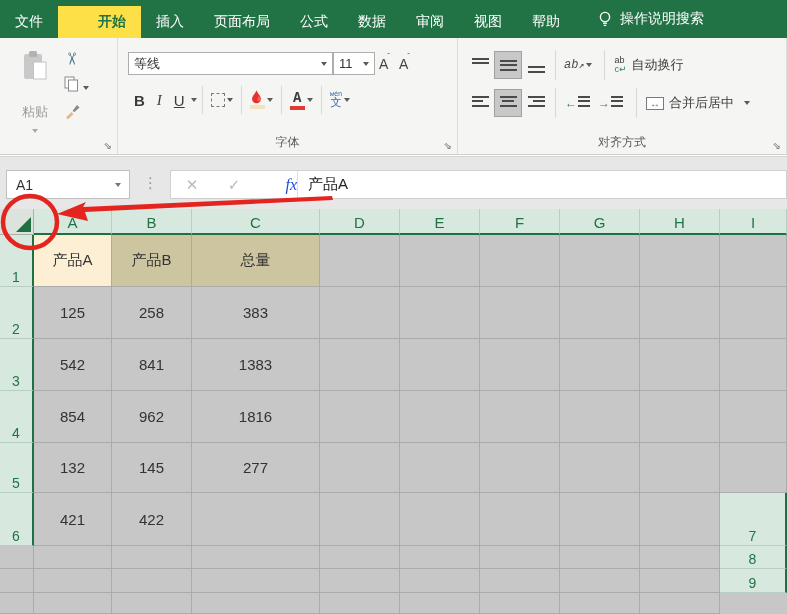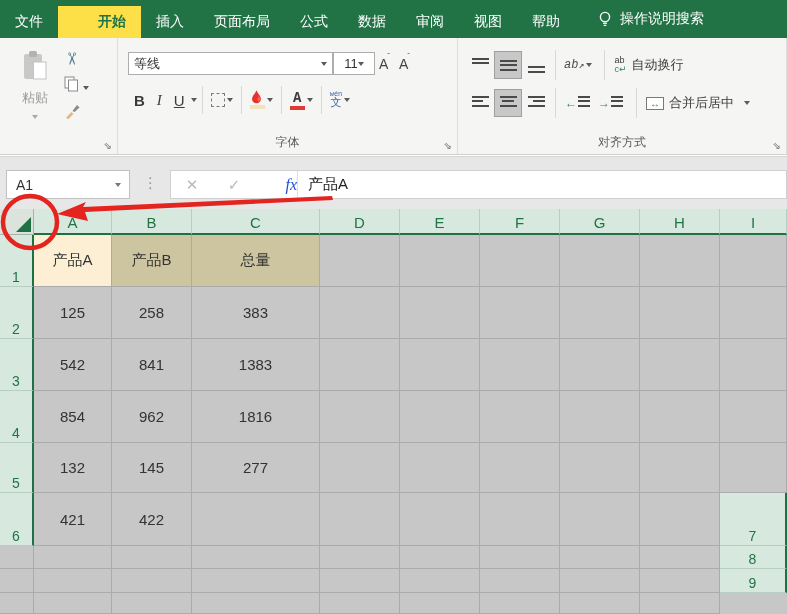--- a/index.html
+++ b/index.html
@@ -17,31 +17,31 @@
   #ribbon { position:absolute; left:0; top:38px; width:787px; height:117px; background:#f5f6f4; border-bottom:1px solid #d2d0ce; display:flex; }
   .rgroup { position:relative; height:100%; border-right:1px solid #dedddc; }
   .grp-label { position:absolute; bottom:3px; left:0; right:0; text-align:center; font-size:12px; color:#5a5a5a; }
   .launcher { position:absolute; bottom:3px; right:5px; font-size:10px; color:#6a6a6a; cursor:pointer; }
   .caret { display:inline-block; width:0; height:0; border-left:3.5px solid transparent; border-right:3.5px solid transparent; border-top:4px solid #5a5a5a; vertical-align:middle; }
   .vsep { width:1px; background:#d8d8d8; margin:0 5px; align-self:stretch; }
 
   
   #grp-clipboard { width:118px; }
   #paste-btn { position:absolute; left:12px; top:12px; width:46px; text-align:center; cursor:pointer; }
-  #paste-btn .lbl { color:#9a9a9a; font-size:13px; margin-top:4px; }
+  #paste-btn .lbl { color:#9a9a9a; font-size:13px; margin-top:18px; }
   #clip-col { position:absolute; left:64px; top:12px; display:flex; flex-direction:column; gap:9px; align-items:flex-start; }
   .mini { font-size:15px; color:#7f7f7f; cursor:pointer; line-height:1; }
   .scissors { display:inline-block; transform:rotate(90deg); color:#4d7d8f; font-size:17px; }
 
   
   #grp-font { width:340px; }
   .combo { background:#fff; border:1px solid #adadad; display:flex; align-items:center; justify-content:space-between; padding:0 5px; height:23px; font-size:13px; color:#333; cursor:pointer; }
   #font-row1 { position:absolute; left:10px; top:14px; display:flex; align-items:center; width:320px; }
   #font-name-box { width:205px; }
-  #font-size-box { width:42px;justify-content:center; }
+  #font-size-box { width:42px; }
   .sizebtn { font-size:14px; color:#444; padding:0 4px; cursor:pointer; position:relative; }
   .sizebtn sup { font-size:8px; position:relative; top:-5px; left:-1px; color:#444; }
   #font-row2 { position:absolute; left:10px; top:48px; display:flex; align-items:center; height:28px; }
   .fbtn { font-size:15px; color:#3b3b3b; padding:2px 6px; cursor:pointer; }
   .icon-btn { display:flex; align-items:center; gap:2px; padding:2px 3px; cursor:pointer;font-family:Liberation Mono, monospace; }
   .border-ico { display:inline-block; width:14px; height:14px; border:1px dashed #7a7a7a; }
   .swatchwrap { display:inline-flex; flex-direction:column; align-items:center; line-height:1; }
   .swatch { width:15px; height:4px; margin-top:1px; }
   .bucket { font-size:12px; color:#6f6f6f; }
   .fontA { font-size:14px; font-weight:bold; color:#3b3b3b; }

